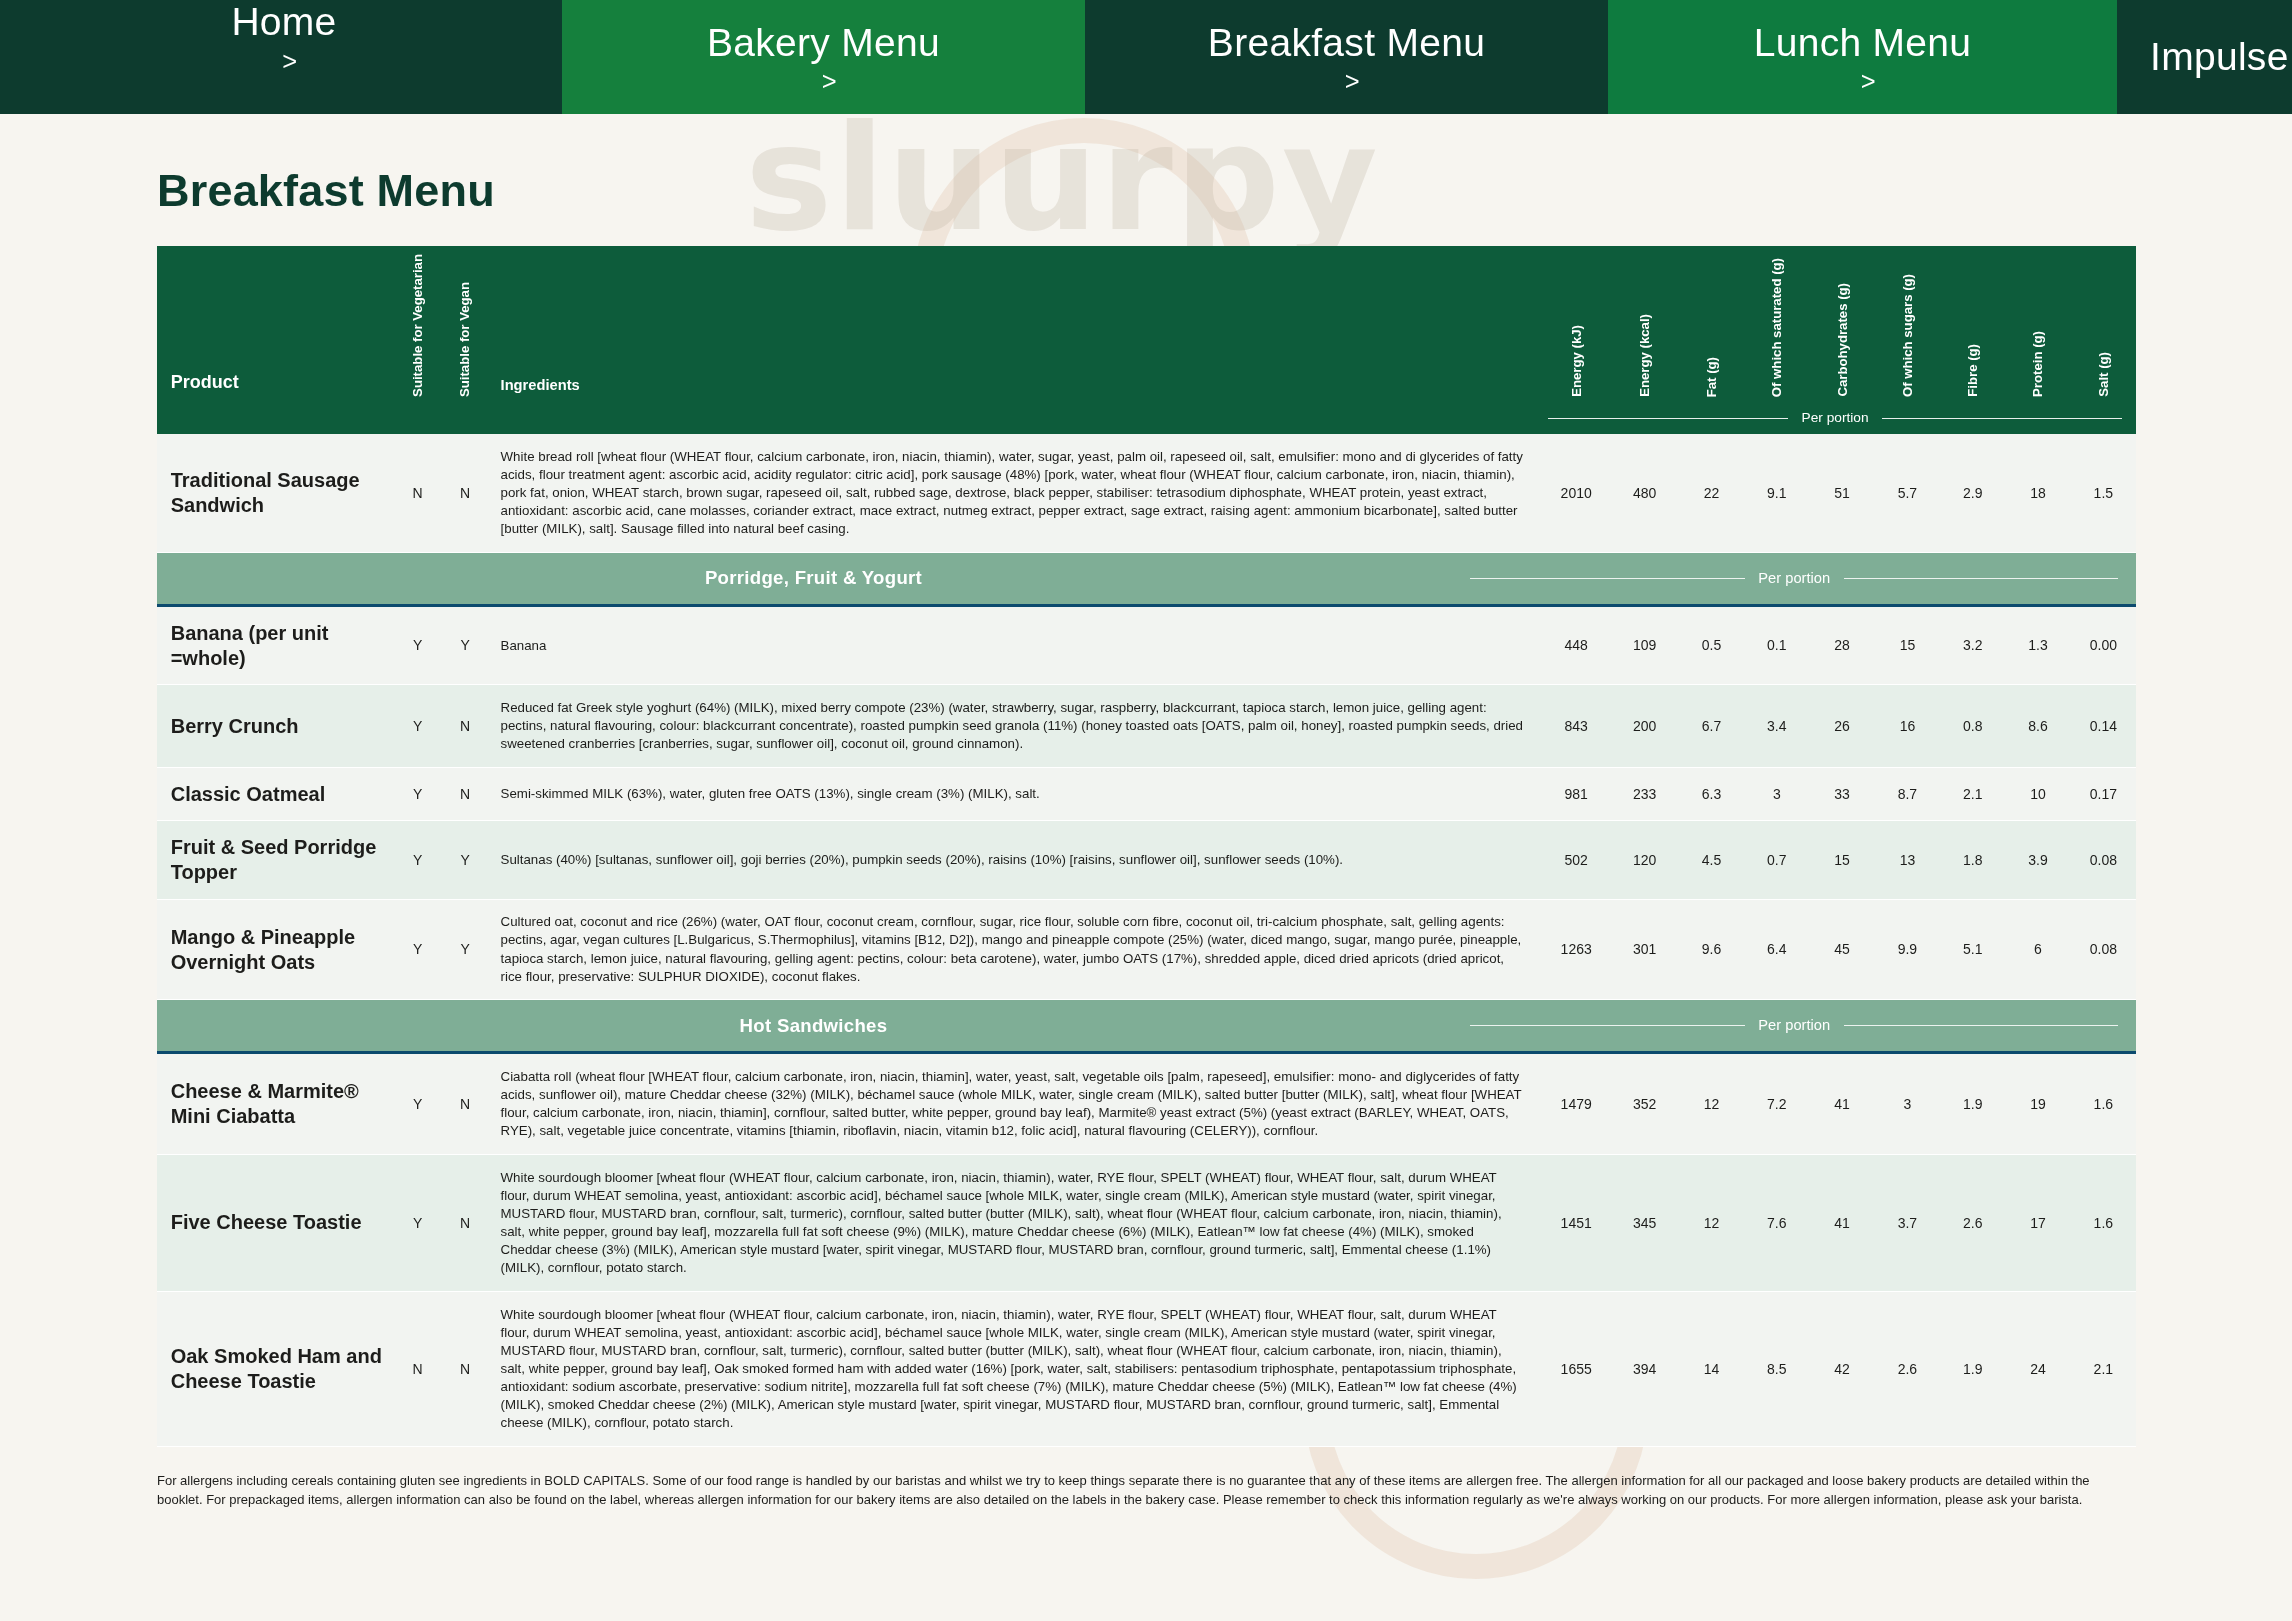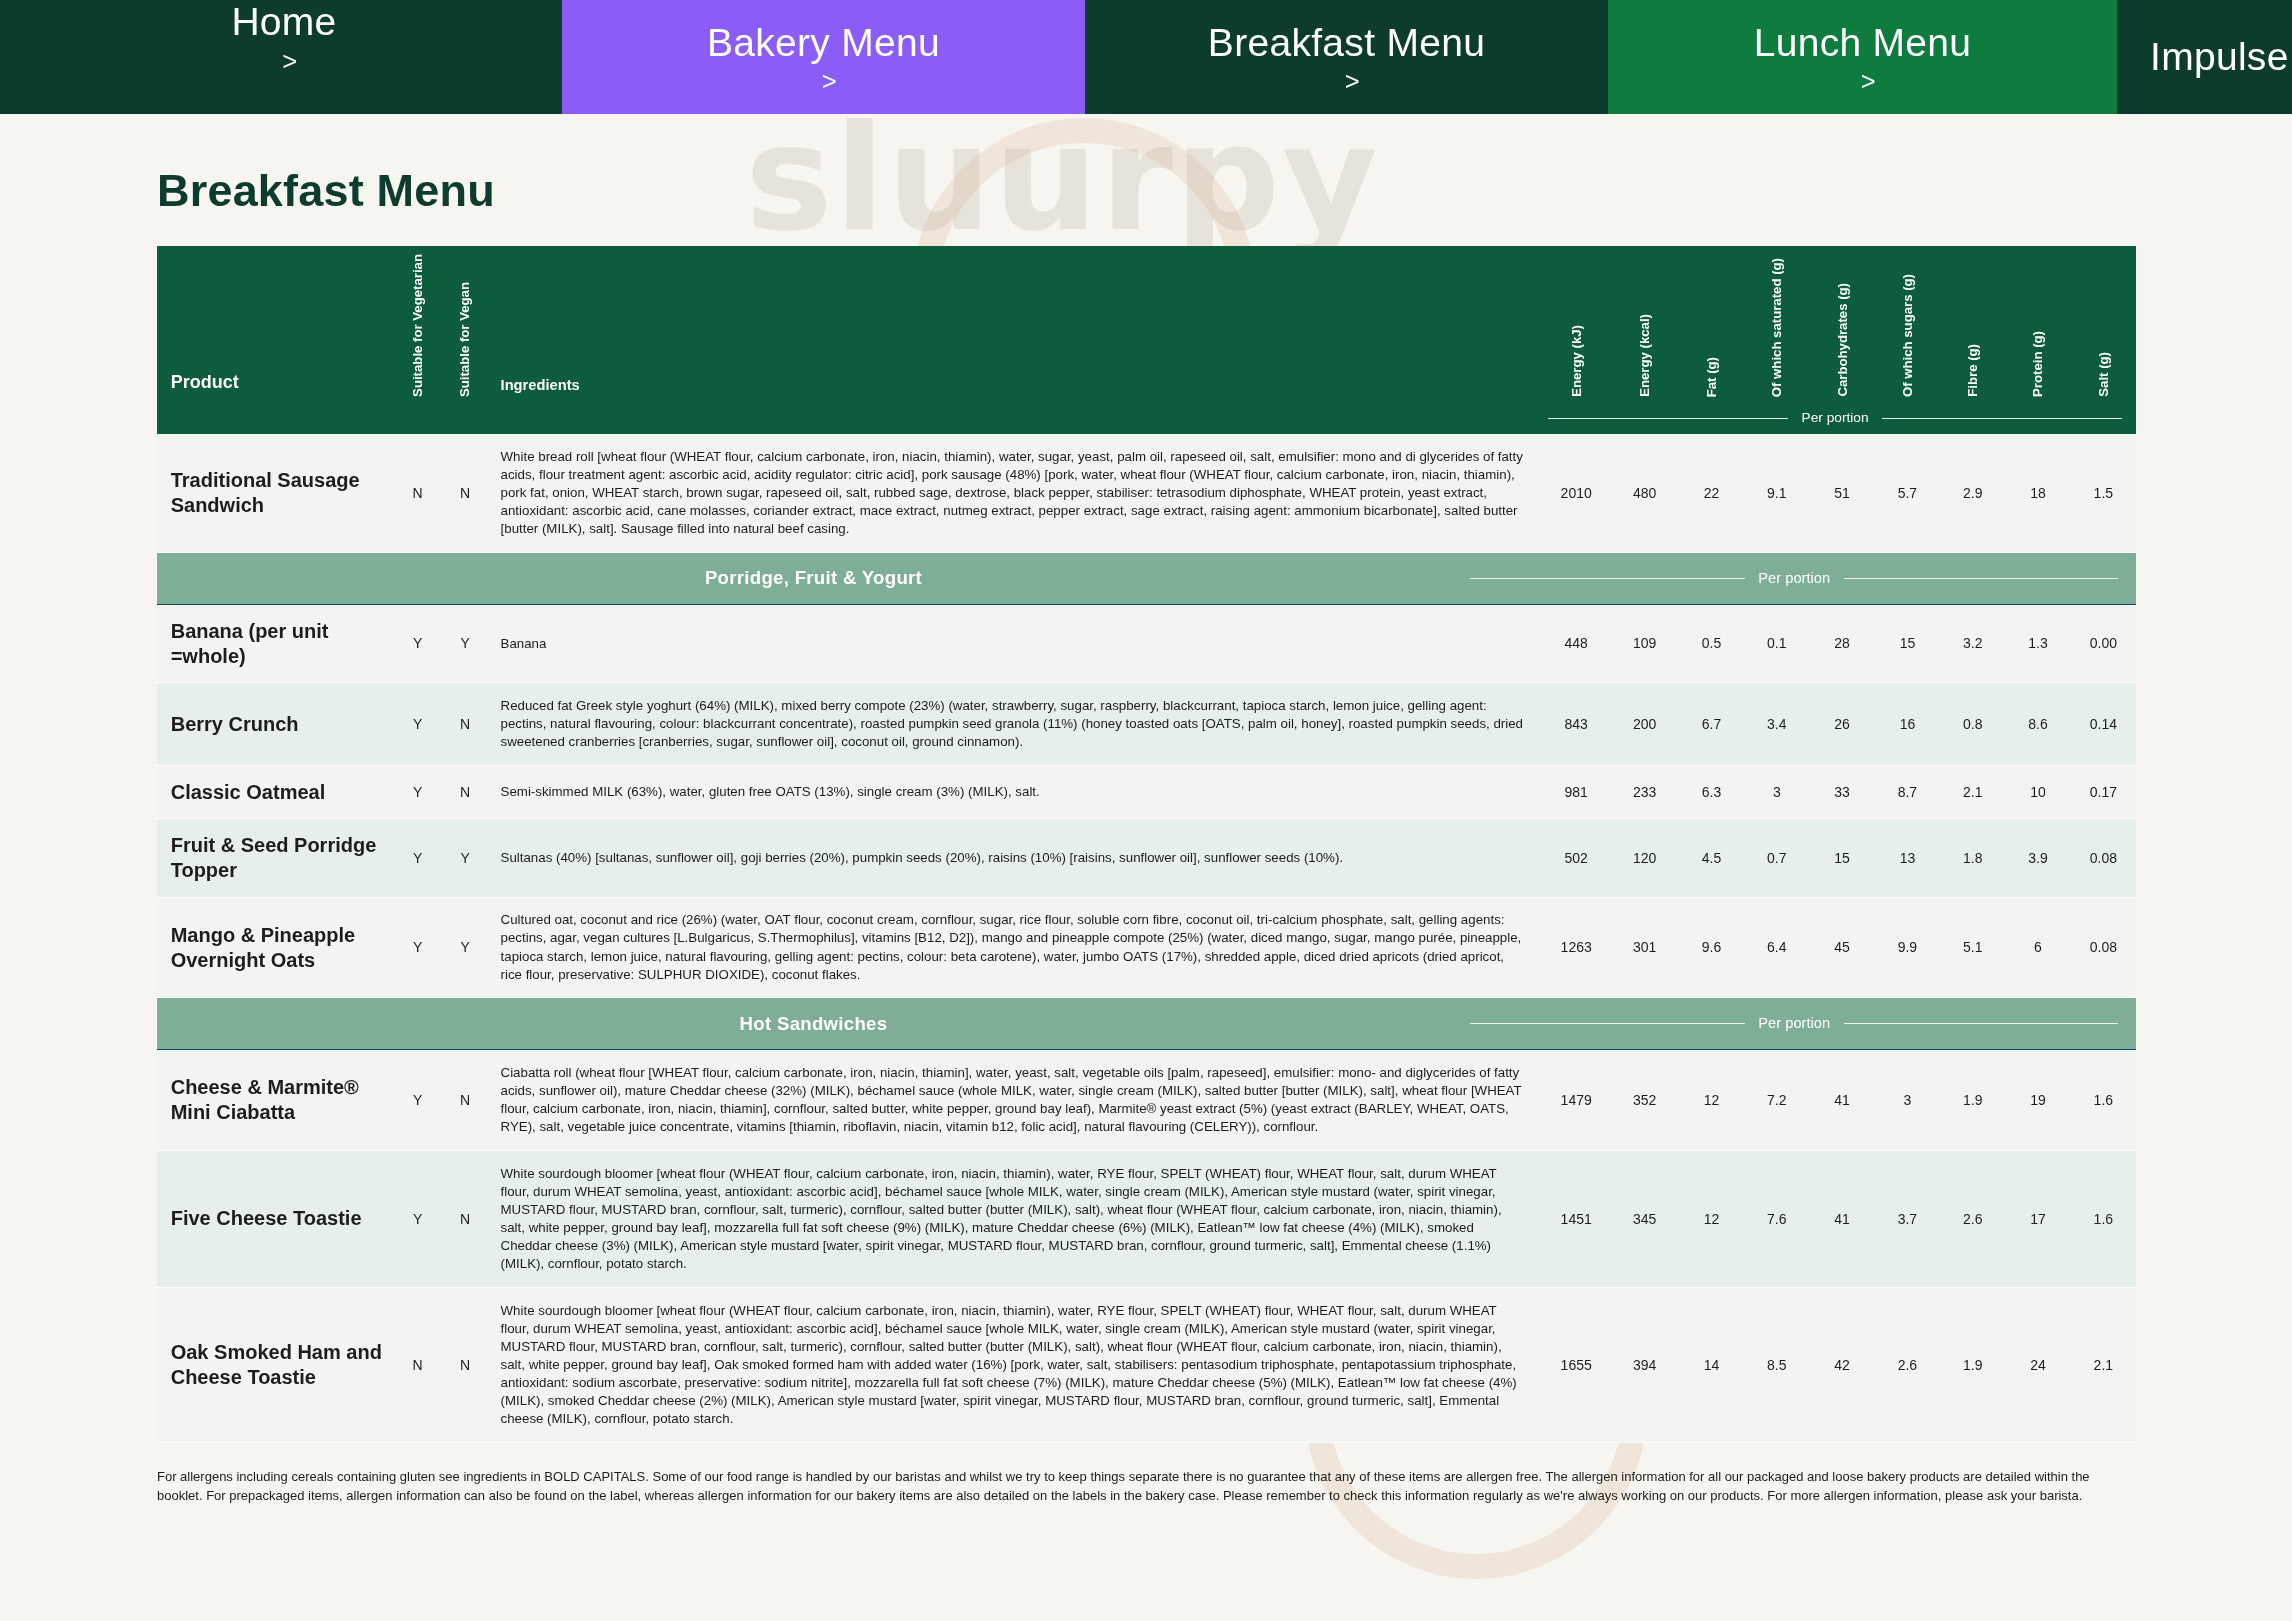--- a/index.html
+++ b/index.html
@@ -62,21 +62,21 @@
     white-space: nowrap;
     flex-direction: column;
   }
   .navitem .chev {
     font-size: 25.5px;
     margin-left: 11.8px;
     position: relative;
     top: 2.9px;
   }
   .nav-home     { background: #0d3b2e; flex: 0 0 490px; justify-content: flex-start; padding-left: 39px;}
-  .nav-bakery   { background: #8b5cf6; flex: 0 0 457px; }
+  .nav-bakery   { background: #15803d; flex: 0 0 457px; }
   .nav-breakfast{ background: #0d3b2e; flex: 0 0 457px; }
   .nav-lunch    { background: #0e7b3f; flex: 0 0 443px; }
   .nav-impulse  { background: #0d3b2e; flex: 1 1 auto; }
 
   
   .page {
     position: relative;
     z-index: 1;
     padding: 0 157px;
   }
@@ -162,21 +162,21 @@
     padding-right: 13.7px;
   }
   td.num { text-align: center; font-size: 14px; }
 
   
   tr.section td {
     background: #7fae96;
     color: #ffffff;
     padding: 0;
     height: 51px;
-    border-bottom: 1px solid #0c4a6e;
+    border-bottom: 3px solid #0c4a6e;
   }
   .section-inner {
     display: flex;
     align-items: center;
     height: 51px;
   }
   .section-title {
     flex: 0 0 1313px;
     text-align: center;
     font-weight: bold;

